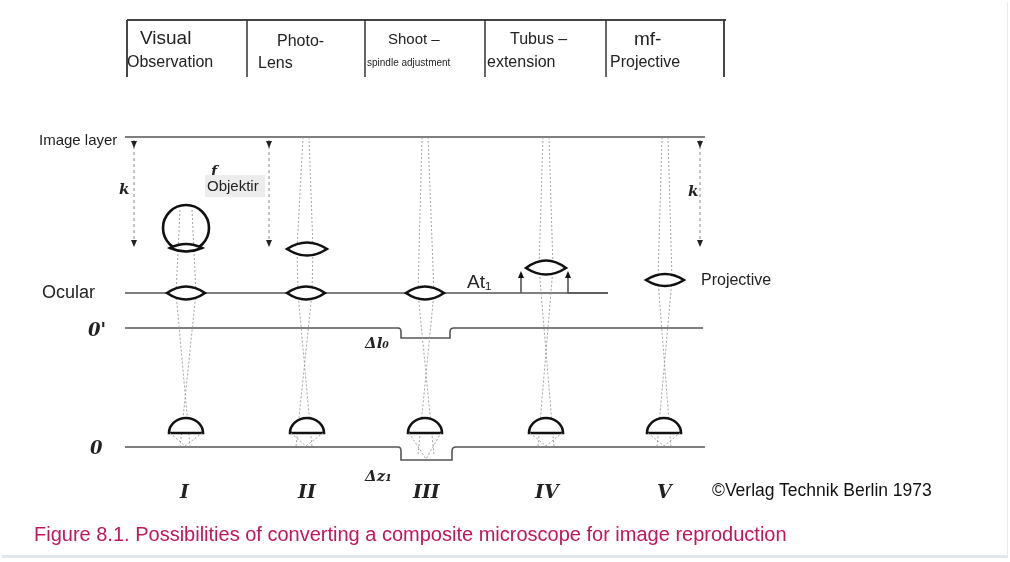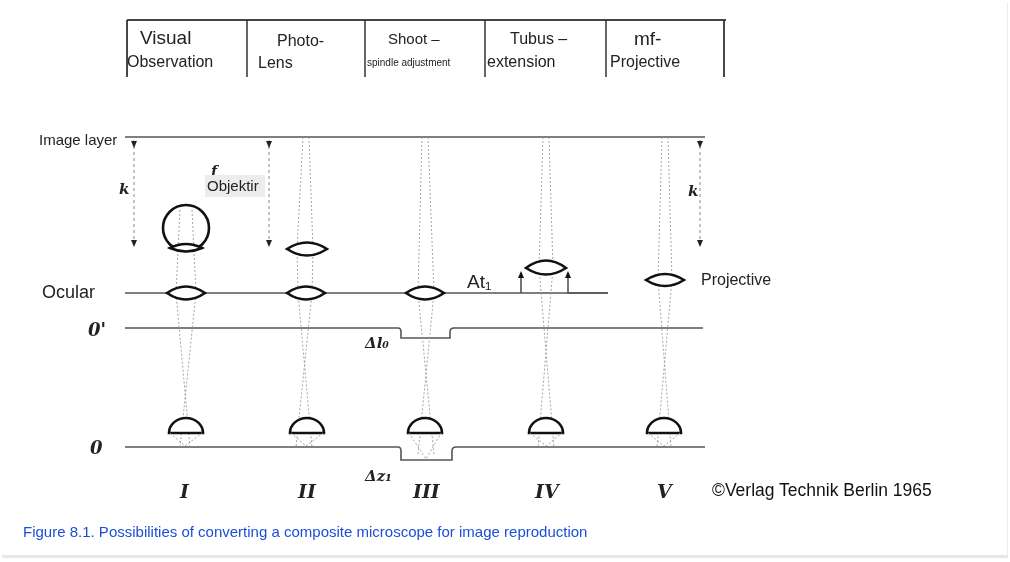--- a/index.html
+++ b/index.html
@@ -6,21 +6,21 @@
   body { width:1010px; height:562px; overflow:hidden; position:relative; font-family:"Liberation Sans", sans-serif; }
   #frame { position:absolute; left:2px; top:2px; width:1006px; height:556px; border-right:1px solid #e8ecef; border-bottom:3px solid #e3e8ec; box-sizing:border-box; }
   #diagram { position:absolute; left:0; top:0; }
   .hdr { font-family:"Liberation Sans", sans-serif; fill:#222; }
   .lbl { font-family:"Liberation Sans", sans-serif; fill:#222; }
   .ital { font-family:"DejaVu Serif", serif; font-style:italic; font-weight:bold; fill:#222; }
   .axis-line { stroke:#555; stroke-width:1.6; fill:none; }
   .ray { stroke:#999; stroke-width:0.9; stroke-dasharray:2 2; fill:none; }
   .lens { stroke:#111; stroke-width:2.6; fill:#fff; }
   .dash { stroke:#888; stroke-width:1; stroke-dasharray:3 3; fill:none; }
-  #caption { position:absolute; left:23px; top:523px; font-size:15px; color:#1d4ed8; font-family:"Liberation Sans", sans-serif; }
+  #caption { position:absolute; left:34px; top:523px; font-size:20px; color:#be185d; font-family:"Liberation Sans", sans-serif; }
   #copyright { position:absolute; left:712px; top:480px; font-size:17.5px; color:#111; font-family:"Liberation Sans", sans-serif; }
 </style>
 </head>
 <body>
 
 <div id="frame"></div>
 
 <svg id="diagram" width="1010" height="562">
 
   <g>
@@ -115,14 +115,14 @@
     <path class="ray" d="M648 433 L664 446 L680 433"></path>
   </g>
 
   <text class="ital" x="180" y="498" font-size="19">I</text>
   <text class="ital" x="298" y="498" font-size="19">II</text>
   <text class="ital" x="413" y="498" font-size="19">III</text>
   <text class="ital" x="535" y="498" font-size="19">IV</text>
   <text class="ital" x="657" y="498" font-size="19">V</text>
 </svg>
 
-<div id="copyright">©Verlag Technik Berlin 1965</div>
+<div id="copyright">©Verlag Technik Berlin 1973</div>
 <div id="caption">Figure 8.1. Possibilities of converting a composite microscope for image reproduction</div>
 
 </body></html>

